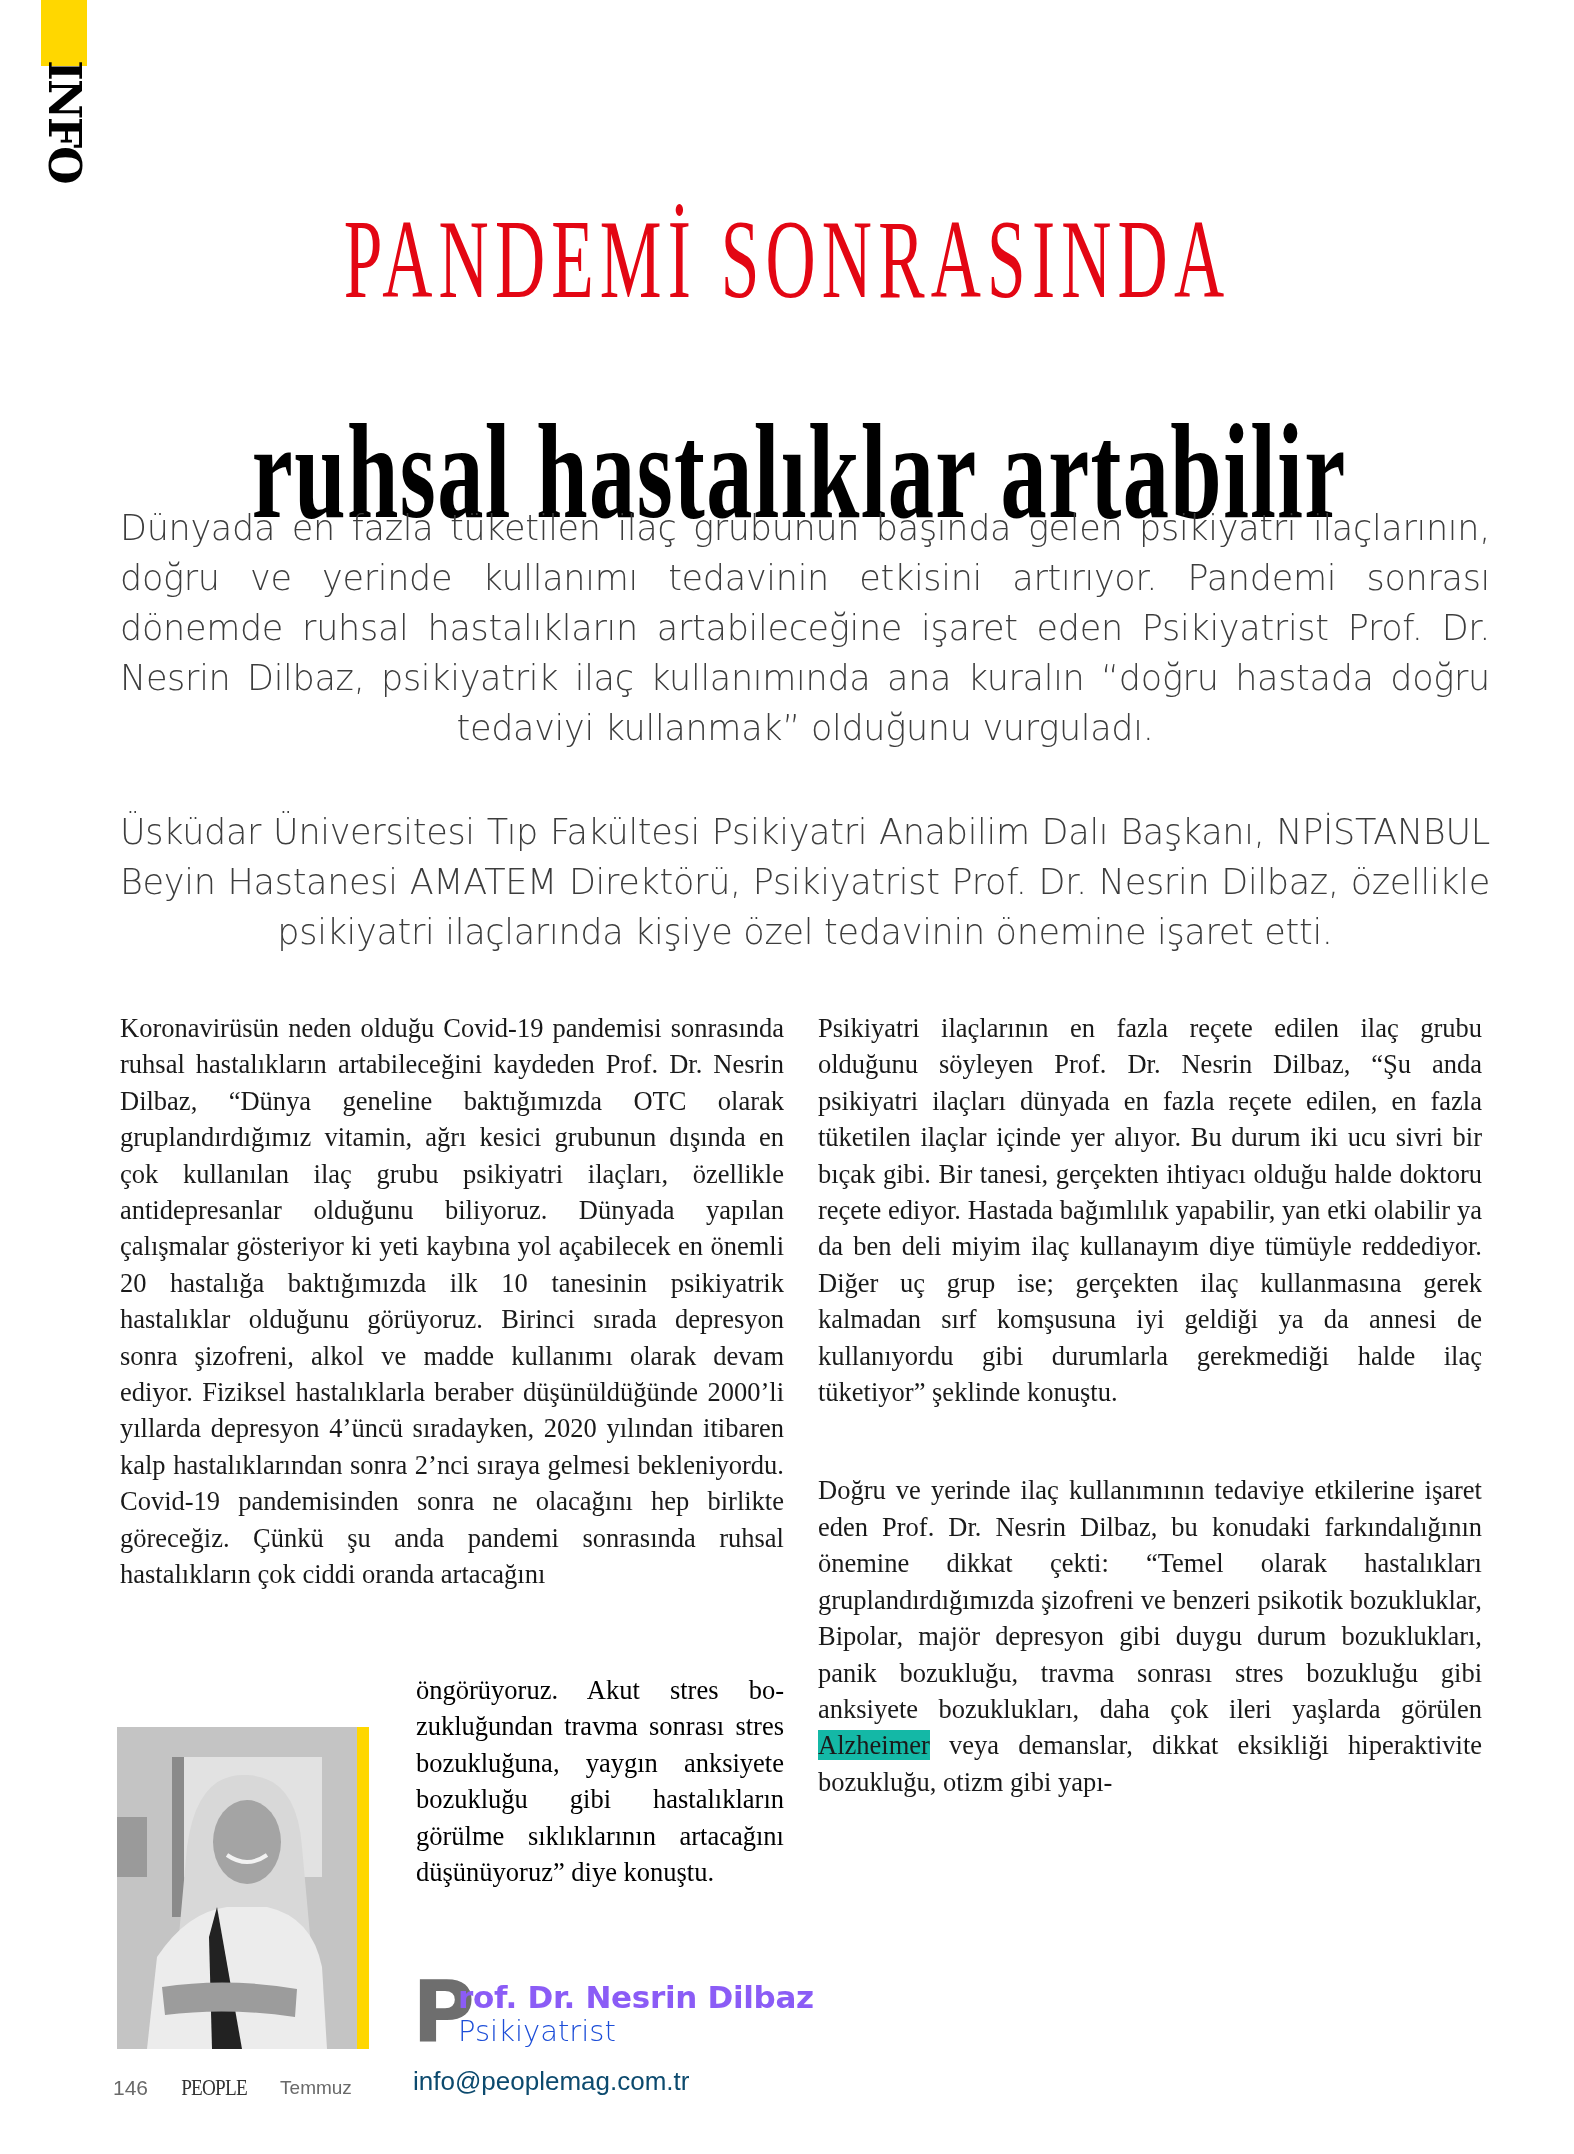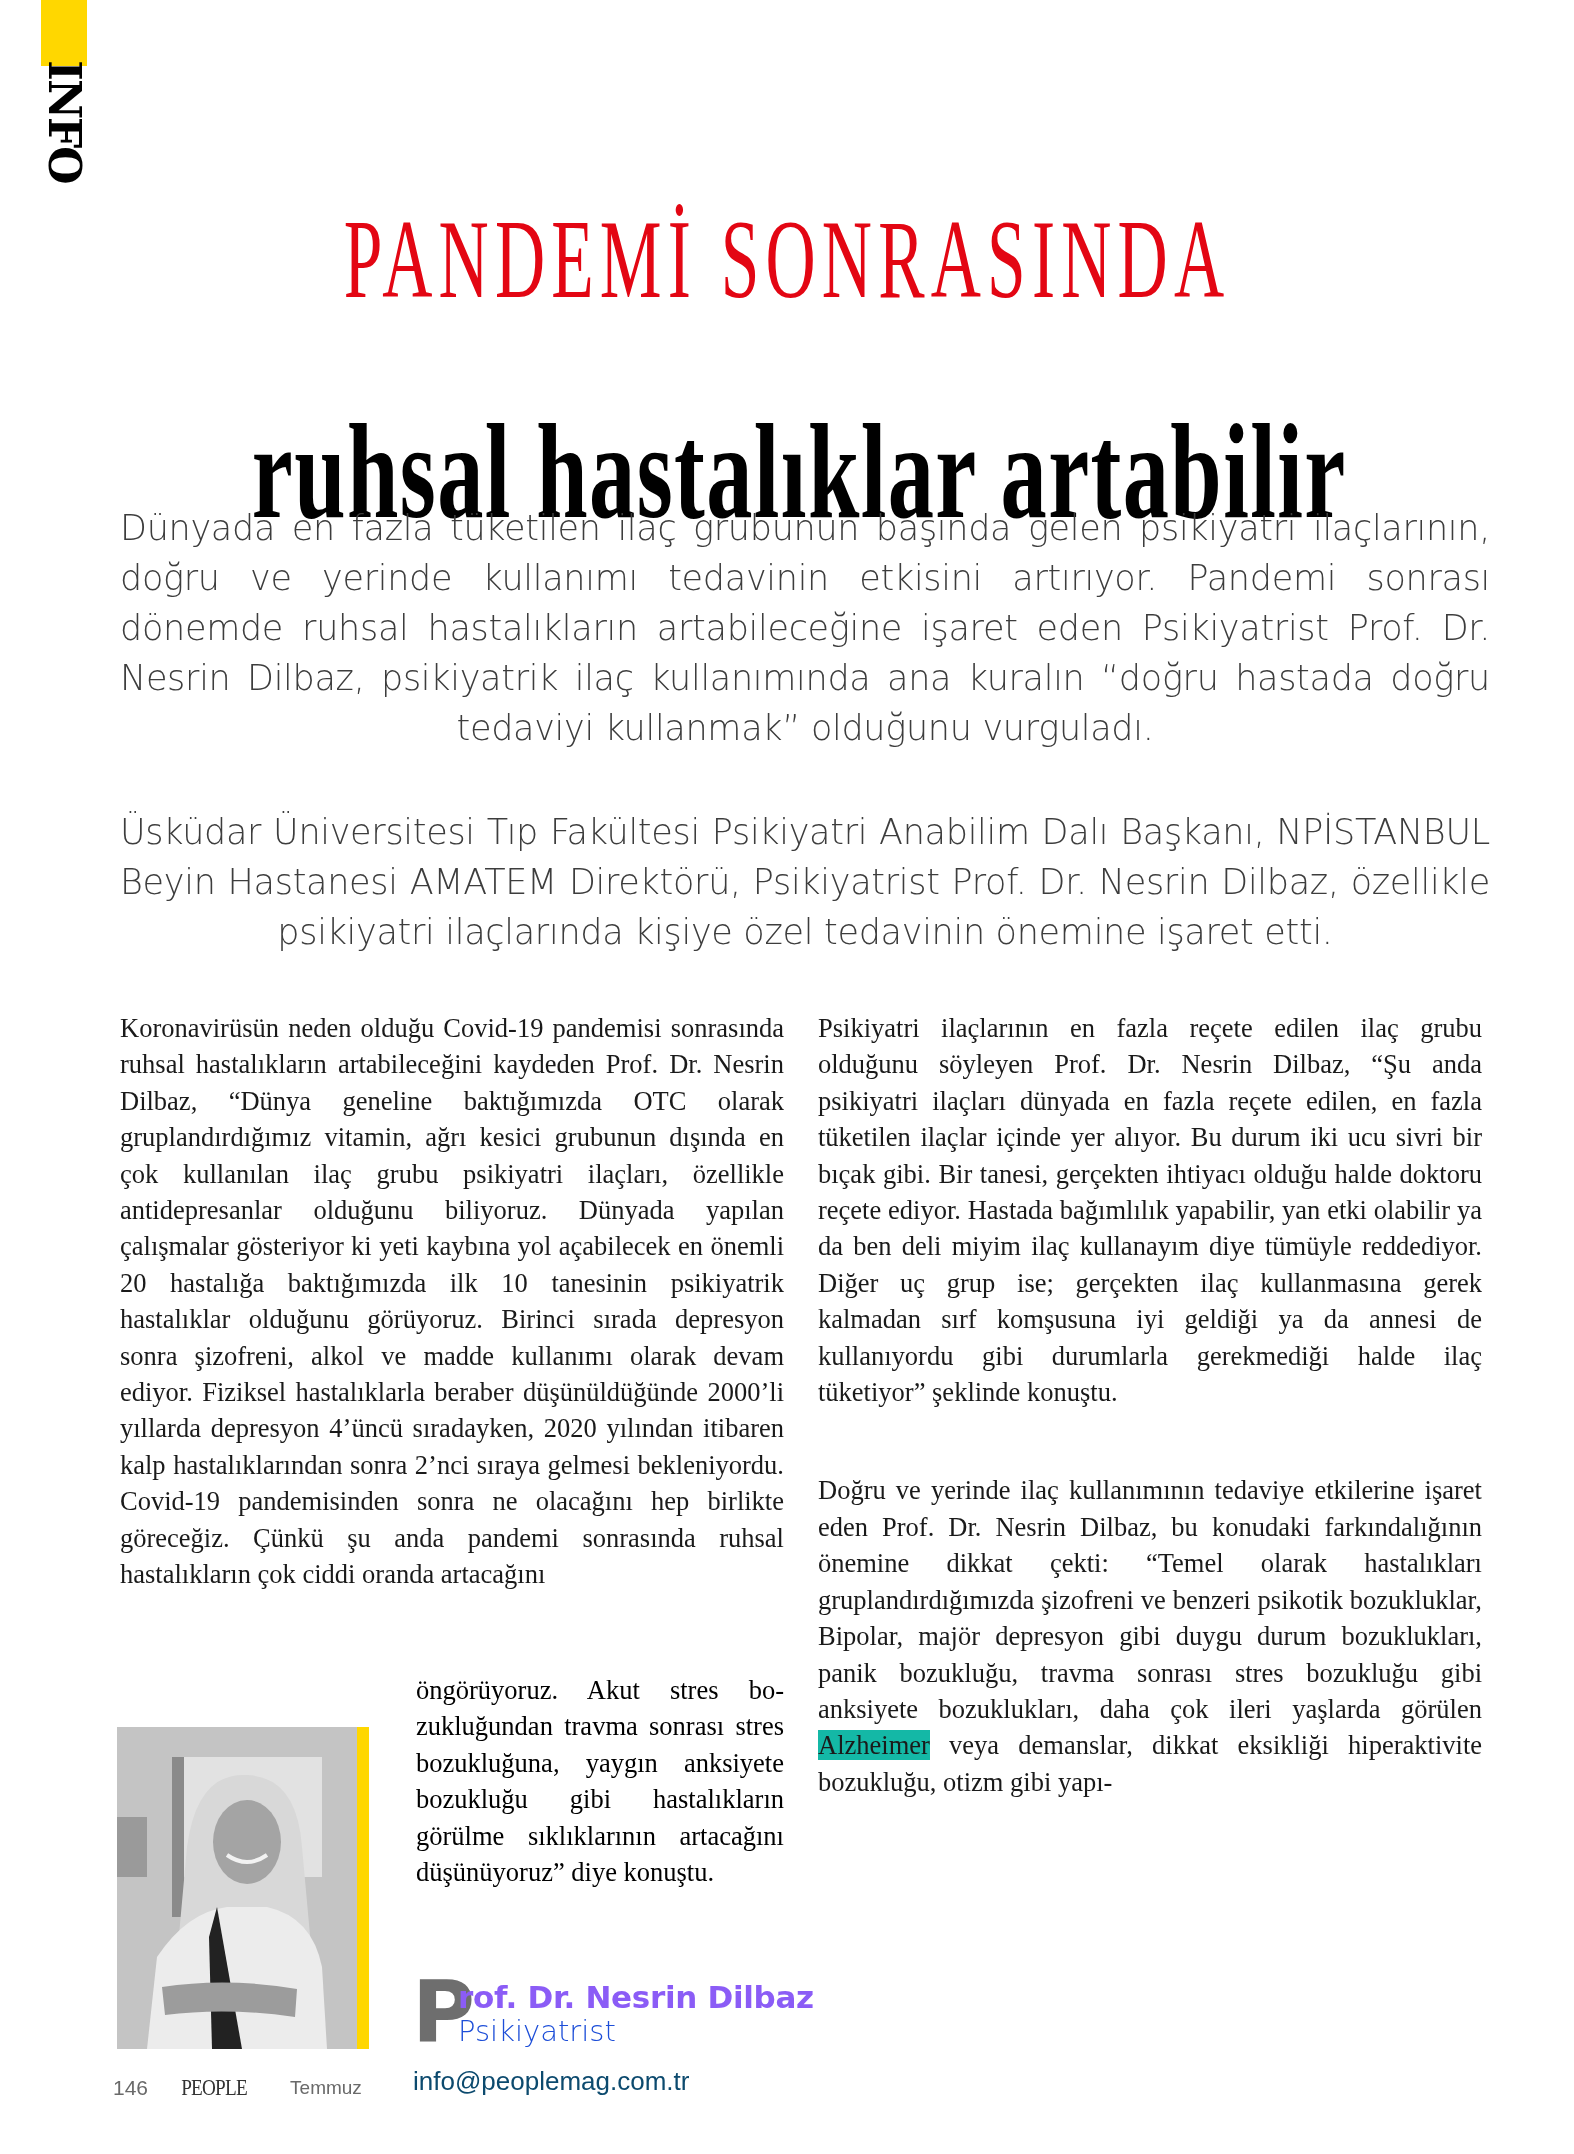--- a/index.html
+++ b/index.html
@@ -38,21 +38,21 @@
   .byline { position: absolute; left: 412px; top: 1975px; height: 80px; }
   .byline-initial { position: absolute; left: 0; top: -6px; font-family: "DejaVu Sans", sans-serif; font-weight: bold; font-size: 86px; line-height: 86px; color: #6e6e6e; }
   .byline-name { position: absolute; left: 46px; top: 4px; font-family: "DejaVu Sans", sans-serif; font-weight: bold; font-size: 31px; line-height: 36px; color: #8b5cf6; white-space: nowrap; letter-spacing: -0.3px; }
   .byline-role { position: absolute; left: 46px; top: 40px; font-family: "DejaVu Sans", sans-serif; font-weight: 200; font-size: 29px; line-height: 32px; color: #1d4ed8; white-space: nowrap; }
   .contact-email { position: absolute; left: 413px; top: 2066px; font-family: Liberation Sans, sans-serif; font-size: 26px; color: #0c4a6e; text-decoration: none; }
 
   
   .footer { position: absolute; left: 113px; top: 2074px; display: flex; align-items: center; gap: 25px; color: #6a6a6a; }
   .page-number { font-family: "Liberation Sans", sans-serif; font-size: 21px; }
   .logo { font-family: "Liberation Serif", serif; font-size: 24px; color: #333; letter-spacing: -1px; transform: scaleX(0.8); display: inline-block; }
-  .issue-month { font-family: "Liberation Sans", sans-serif; font-size: 19px; margin-left: 10px; }
+  .issue-month { font-family: "Liberation Sans", sans-serif; font-size: 19px; }
 </style>
 </head>
 <body>
 
 <div class="section-tab"></div>
 <div class="section-label">
   <span>INFO</span>
 </div>
 
 <h1 class="headline-top">PANDEMİ SONRASINDA</h1>

